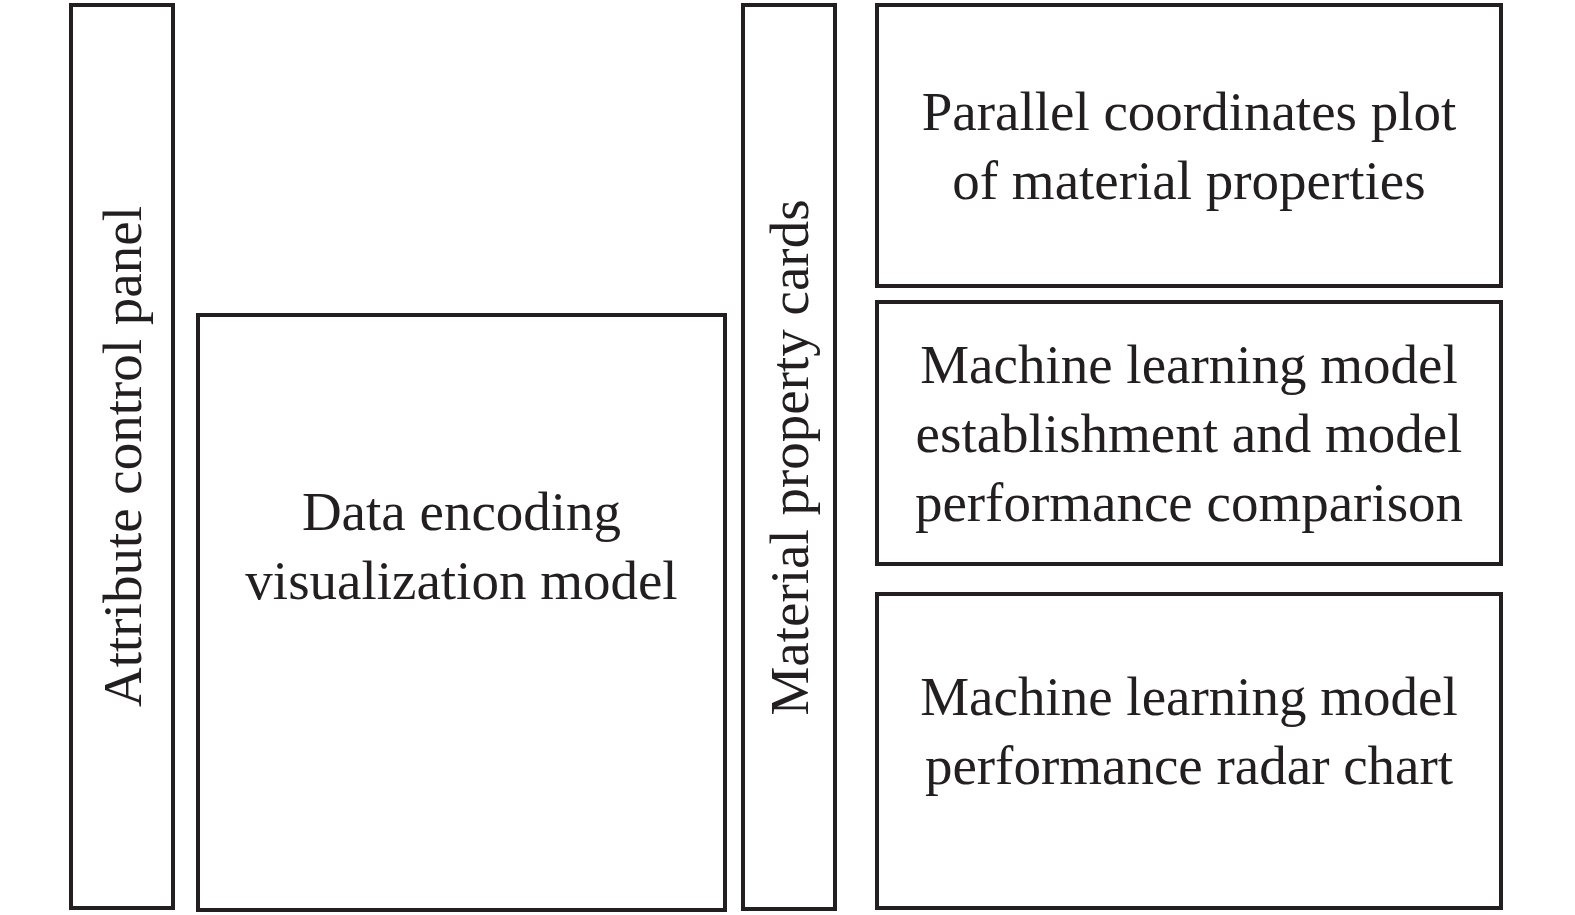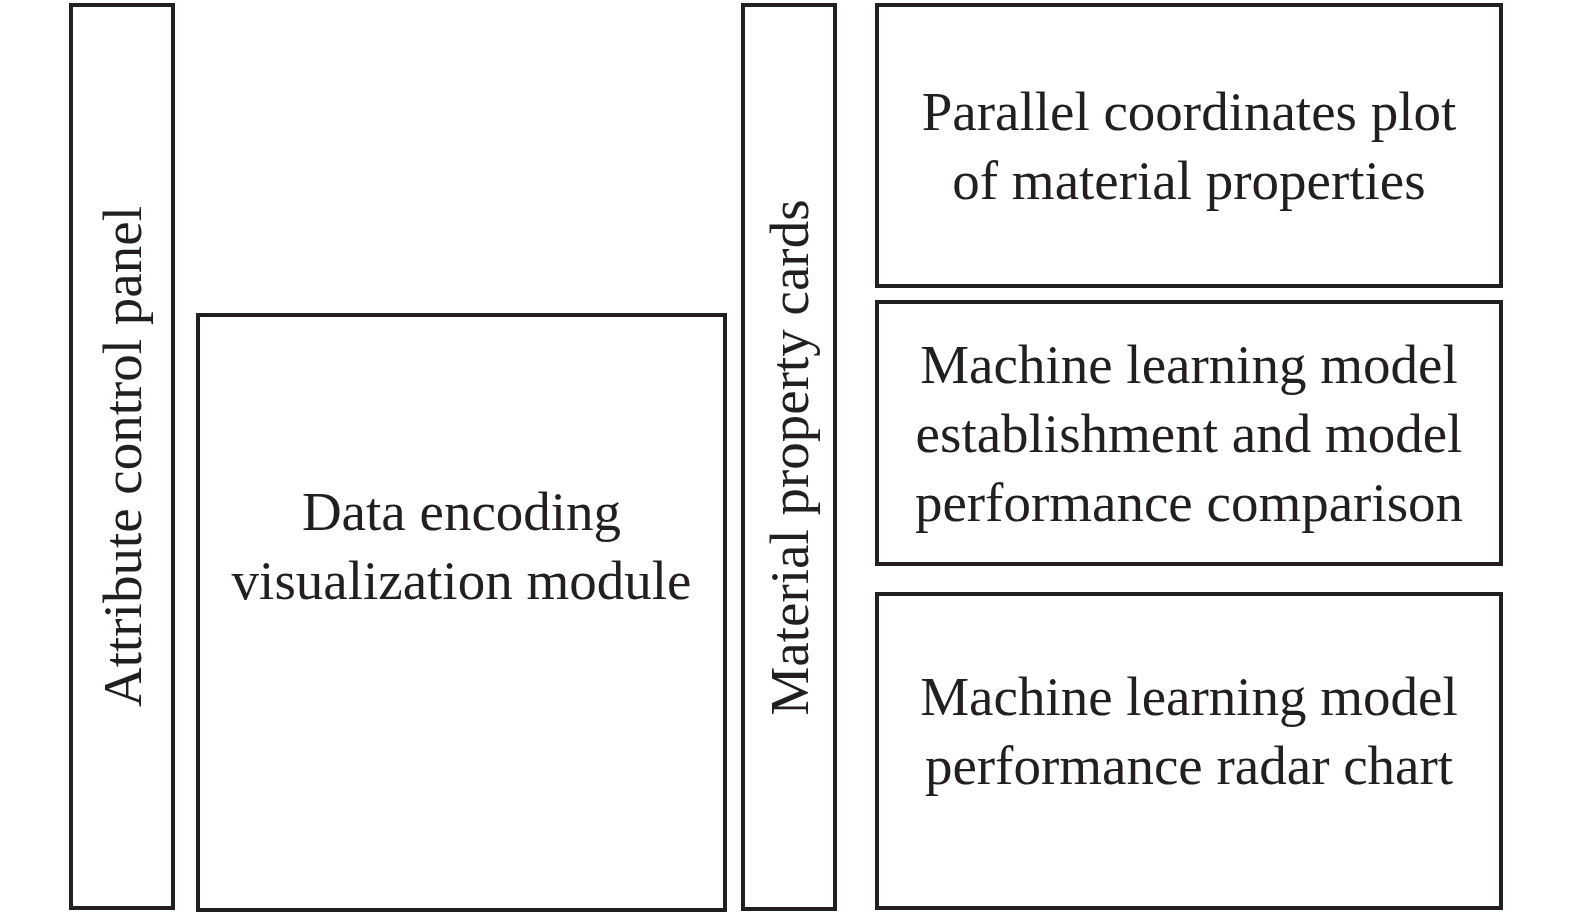--- a/index.html
+++ b/index.html
@@ -55,21 +55,21 @@
 
 <div class="canvas">
 
   <div class="box attribute-panel">
     <span class="vlabel">Attribute control panel</span>
   </div>
 
 
   <div class="box data-box">
     <span class="label">Data encoding
-visualization module</span>
+visualization model</span>
   </div>
 
   <div class="box material-strip">
     <span class="vlabel">Material property cards</span>
   </div>
 
   <div class="box parallel-box">
     <span class="label">Parallel coordinates plot
 of material properties</span>
   </div>

